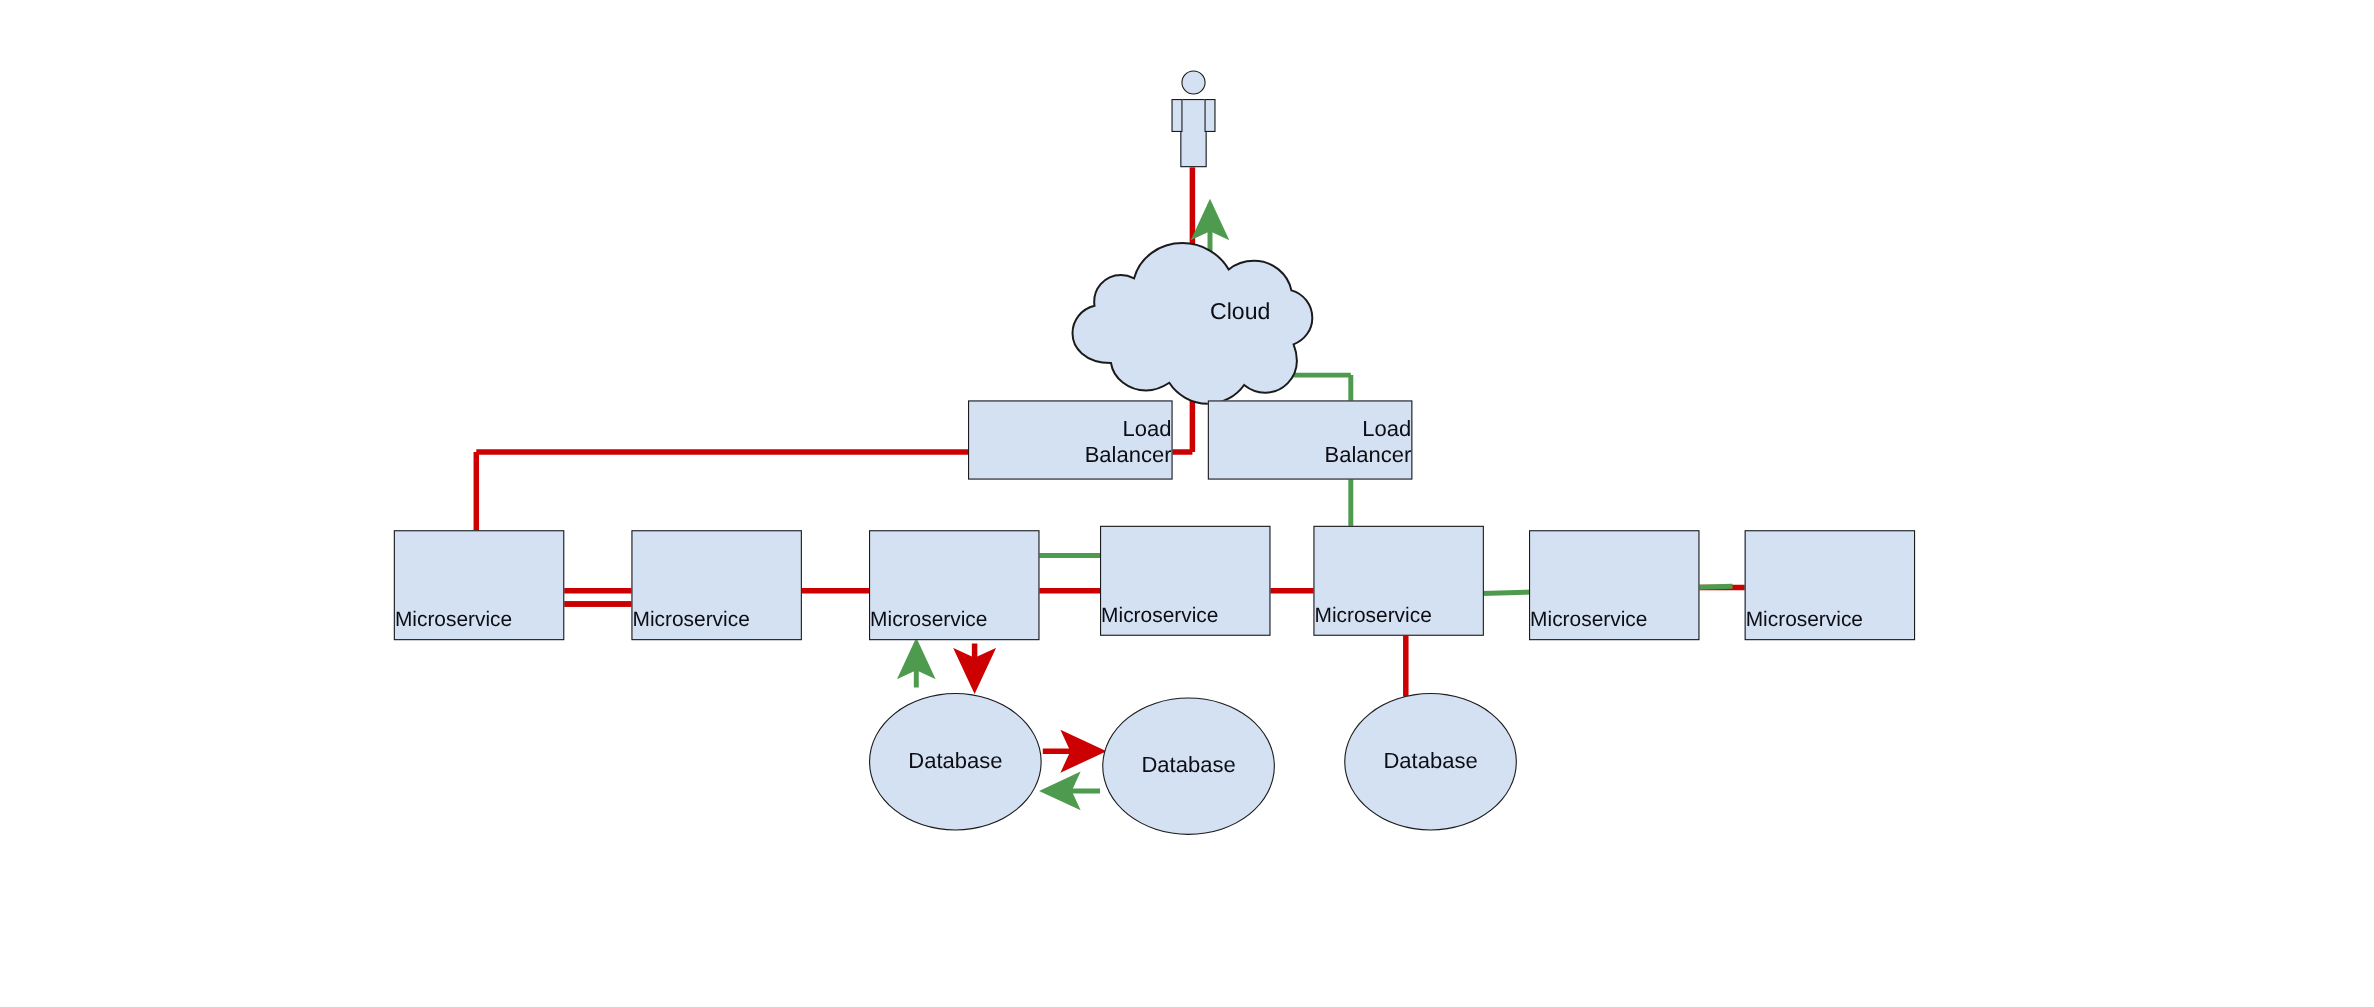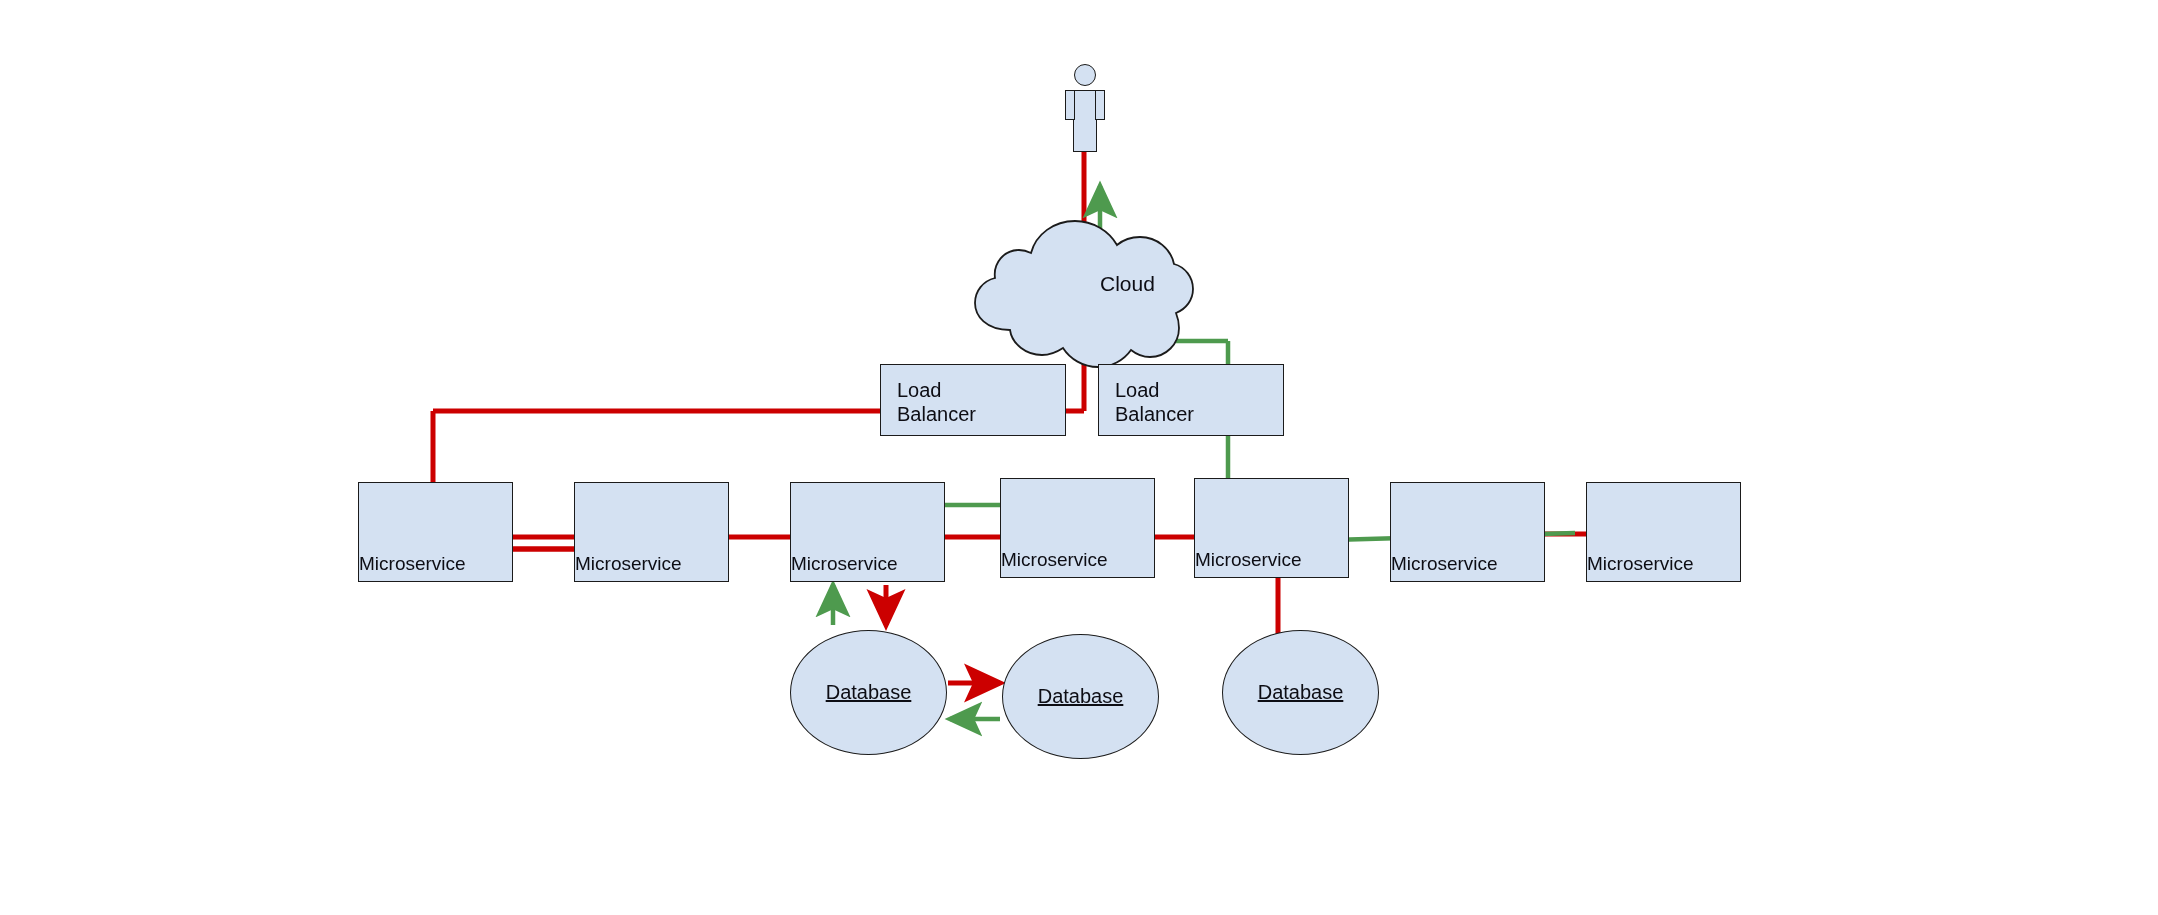--- a/index.html
+++ b/index.html
@@ -41,38 +41,37 @@
     right: 0;
     bottom: 7px;
     text-align: left;
     font-size: 19px;
     color: #0d0d14;
     line-height: 1.05;
     white-space: nowrap;
   }
   .lb .label {
     position: static;
-    text-align: left;
+    text-align: right;
     padding: 13px 0 0 16px;
     font-size: 20px;
     line-height: 1.22;
     white-space: normal;
   }
   .db {
     background: #d4e1f2;
     border: 1.6px solid #1b1b1b;
     border-radius: 50%;
     display: flex;
     align-items: center;
     justify-content: center;
   }
   .db .label {
     font-size: 20px;
     color: #0d0d14;
-    text-decoration: underline;
   }
   .cloud-label {
     position: absolute;
     font-size: 21px;
     color: #0d0d14;
   }
   .actor-part {
     position: absolute;
     background: #d4e1f2;
     border: 1.4px solid #1b1b1b;

